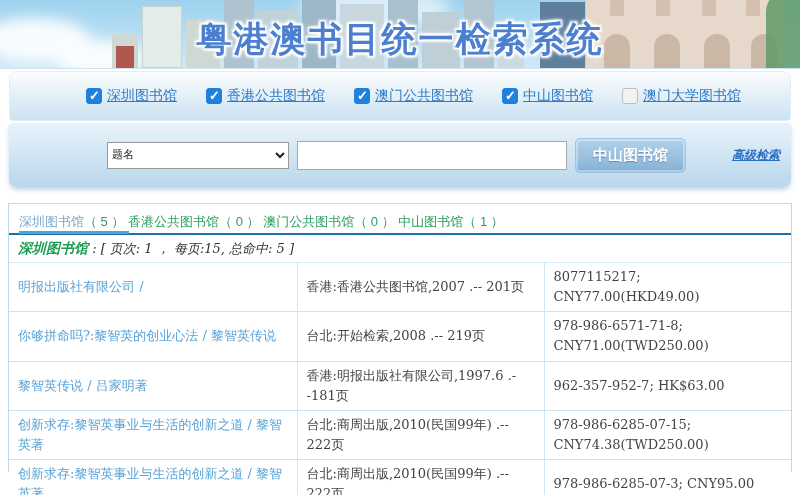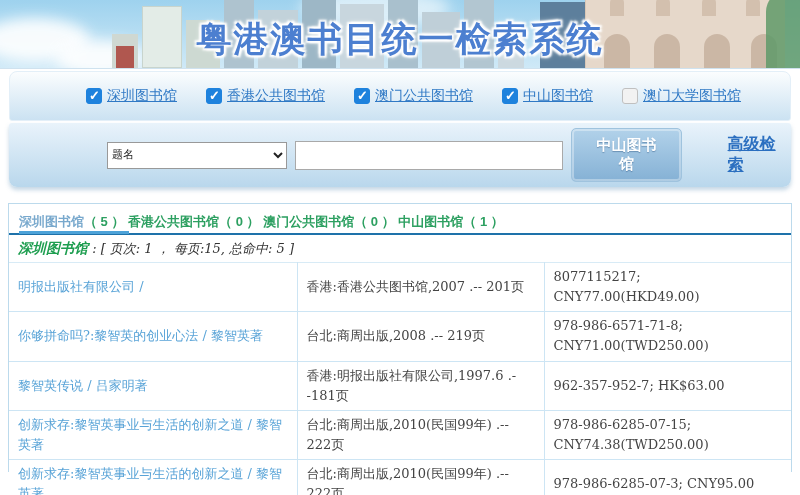--- a/index.html
+++ b/index.html
@@ -41,27 +41,27 @@
                   box-shadow:0 3px 4px rgba(110,155,190,.4);
                   display:flex; align-items:center; padding-left:98px; }
   .field-select { width:182px; height:27px; font-size:11px; border:1px solid #999;
                   background:#fff; color:#222; font-family:Liberation Mono, monospace; }
   .query-input { width:270px; height:29px; margin-left:8px; border:1px solid #a9a9a9;
                  font-size:14px; padding:0 6px; background:#fff; }
   .go-btn { margin-left:8px; padding:7px 17px; font-size:15px; font-weight:bold; color:#fff;
             background:linear-gradient(#b2d2ea,#85b1d5); border:1px solid #9fc3de;
             border-radius:5px; cursor:pointer; text-shadow:0 1px 1px rgba(70,110,150,.6);
             box-shadow:0 0 0 2px rgba(255,255,255,.35) inset; }
-  .adv-link { margin-left:46px; font-size:16px; font-weight:bold; color:#2b6fc0;
-              text-decoration:underline; cursor:pointer; }
+  .adv-link { margin-left:46px; font-size:12px; font-weight:bold; color:#2b6fc0;
+              text-decoration:underline; cursor:pointer;font-style:italic; }
 
   
   .results { margin:16px 8px 0 8px; border:1px solid #bcdaec; border-bottom:none;
              height:269px; position:relative; background:#fff; }
-  .tabs { padding:9px 10px 0 10px; font-size:13px; height:29px;font-weight:bold; }
+  .tabs { padding:9px 10px 0 10px; font-size:13px; height:29px; }
   .tab { cursor:pointer; }
   .tab .t-name, .tab .t-count { color:#2da061; }
   .tab.active .t-name { color:#79a9cd; }
   .tab.active .t-count { color:#2da061; }
   .active-underline { position:absolute; left:10px; top:27px; width:110px; height:3px;
                       background:#4da2d8; }
   .tabs-rule { height:2px; background:#1e72aa; }
   .summary { padding:5px 9px 4px 9px; font-size:13px; color:#333;
              font-family:"DejaVu Serif", serif;font-style:italic; }
   .summary .lib { color:#1e9e50; font-weight:bold; font-size:14px; }
@@ -169,22 +169,22 @@
         <col class="c2">
         <col class="c3">
       </colgroup>
     <tbody>
         <tr class="r1">
       <td><a class="hit-title">明报出版社有限公司 /</a></td>
       <td>香港:香港公共图书馆,2007 .-- 201页</td>
       <td>8077115217; CNY77.00(HKD49.00)</td>
     </tr>
     <tr class="r2">
-      <td><a class="hit-title">你够拼命吗?:黎智英的创业心法 / 黎智英著</a></td>
-      <td>台北:商周出版,2008 .-- 219页</td>
+      <td><a class="hit-title">你够拼命吗?:黎智英的创业心法 / 黎智英传说</a></td>
+      <td>台北:开始检索,2008 .-- 219页</td>
       <td>978-986-6571-71-8; CNY71.00(TWD250.00)</td>
     </tr>
     <tr class="r3">
       <td><a class="hit-title">黎智英传说 / 吕家明著</a></td>
       <td>香港:明报出版社有限公司,1997.6 .--181页</td>
       <td>962-357-952-7; HK$63.00</td>
     </tr>
     <tr class="r4">
       <td><a class="hit-title">创新求存:黎智英事业与生活的创新之道 / 黎智英著</a></td>
       <td>台北:商周出版,2010(民国99年) .-- 222页</td>

